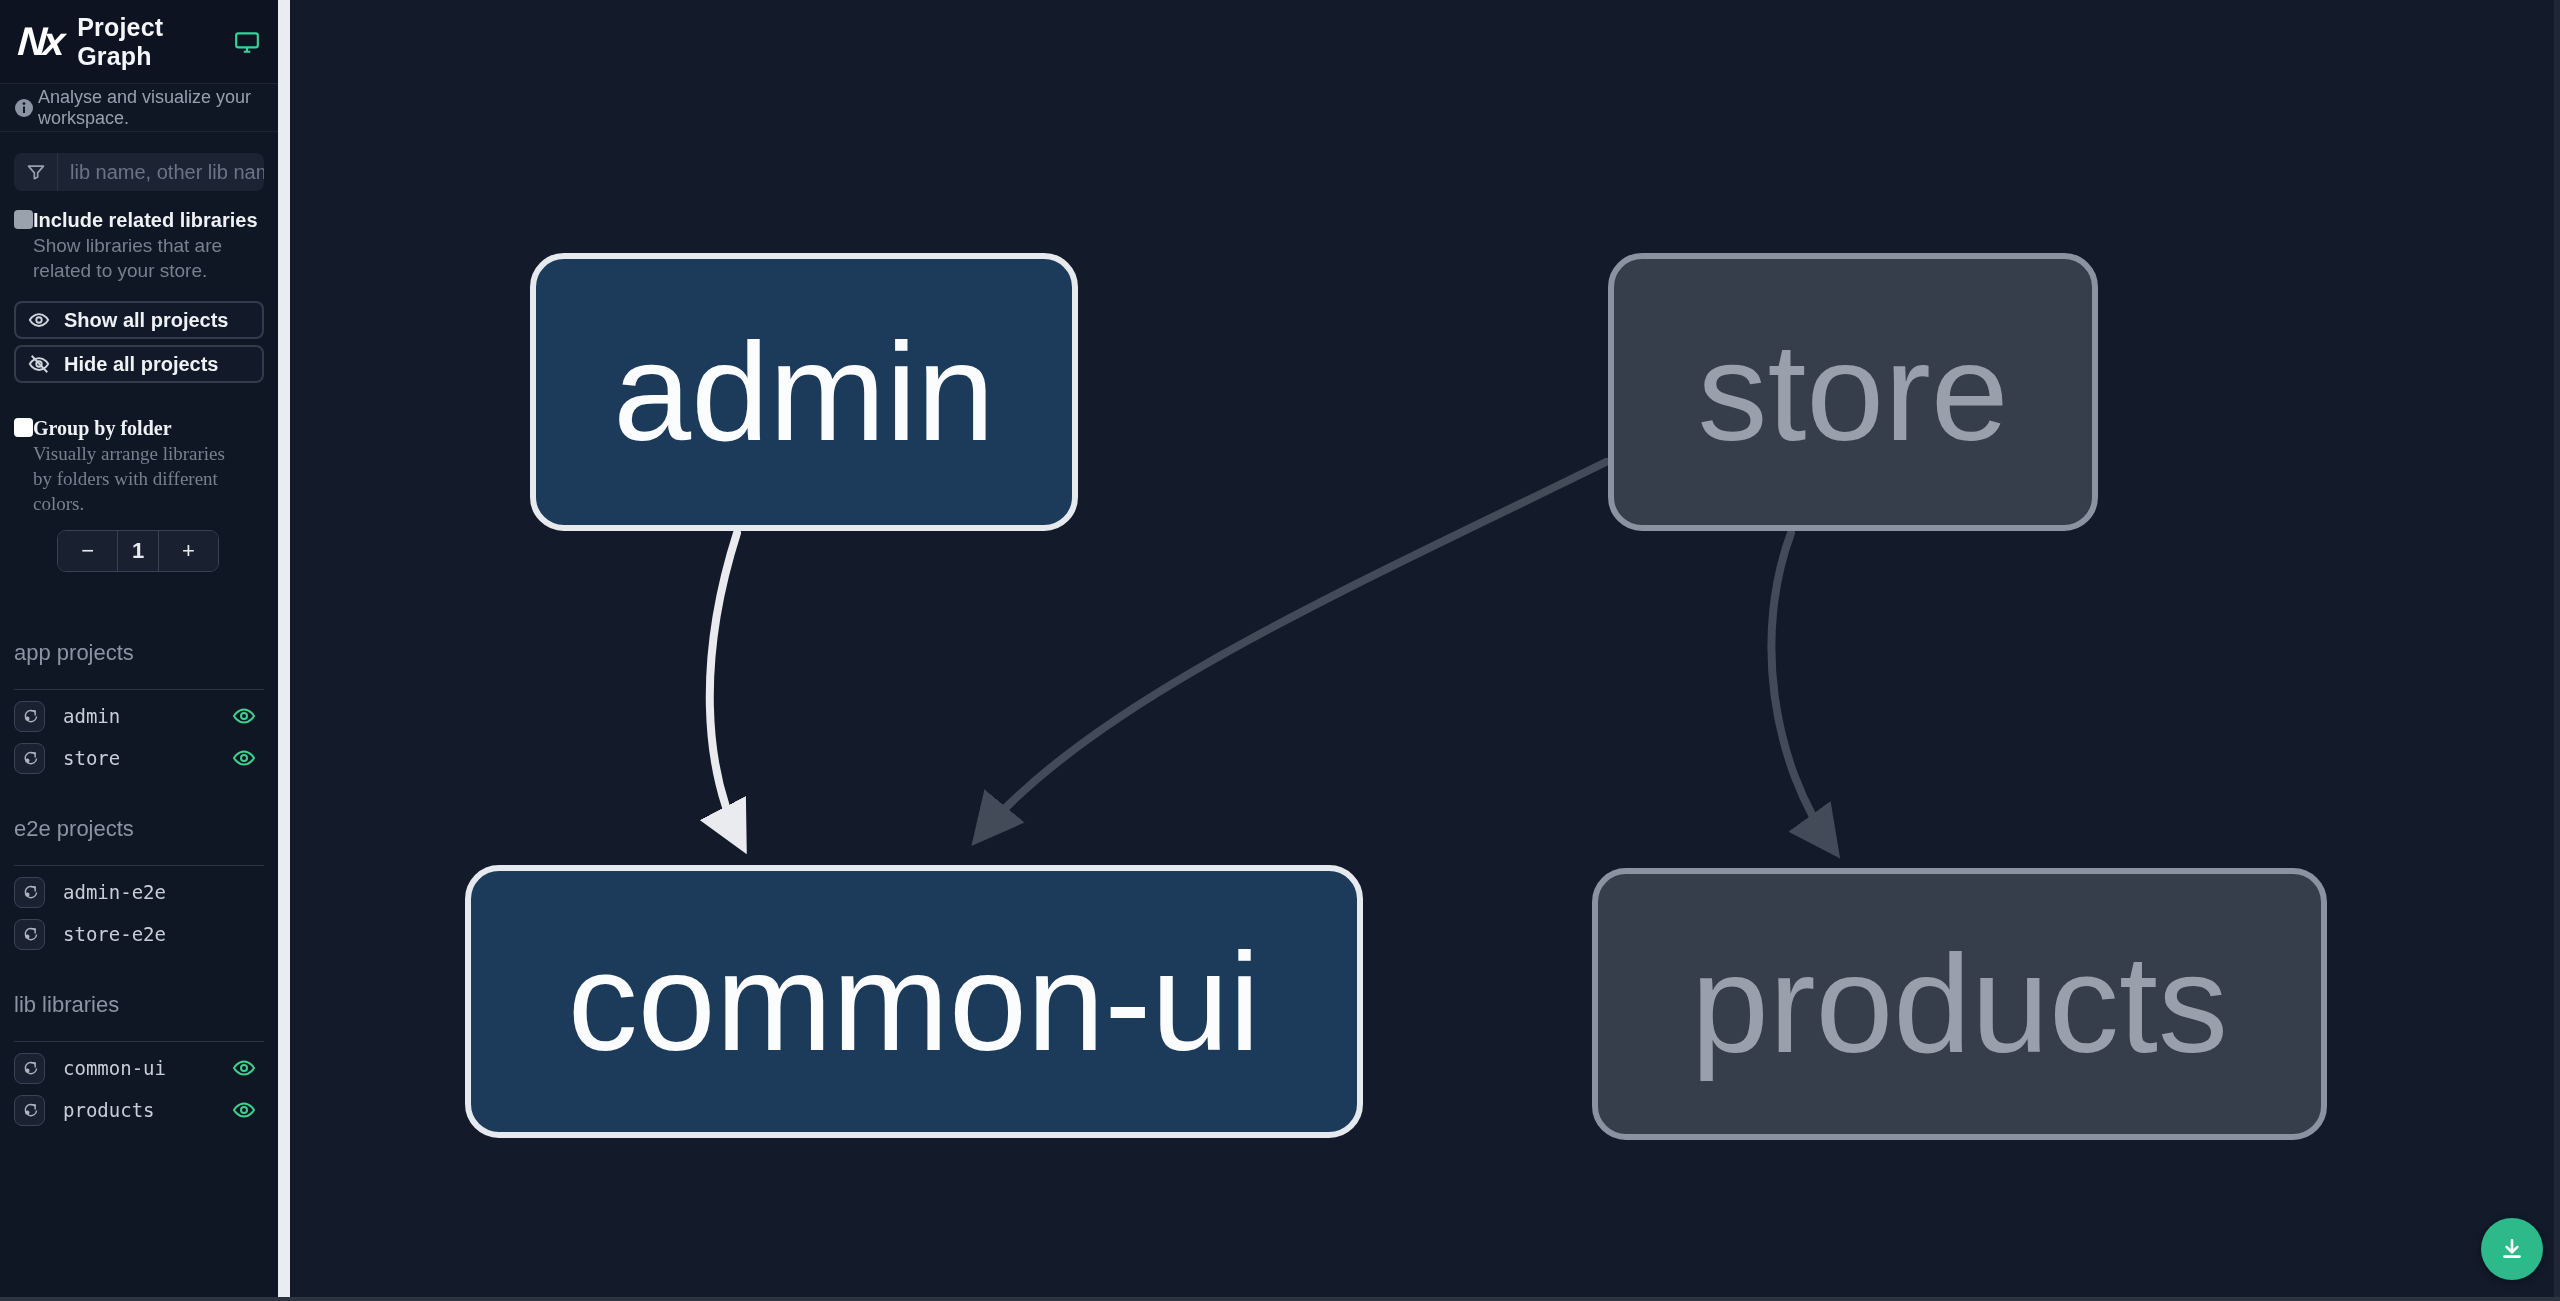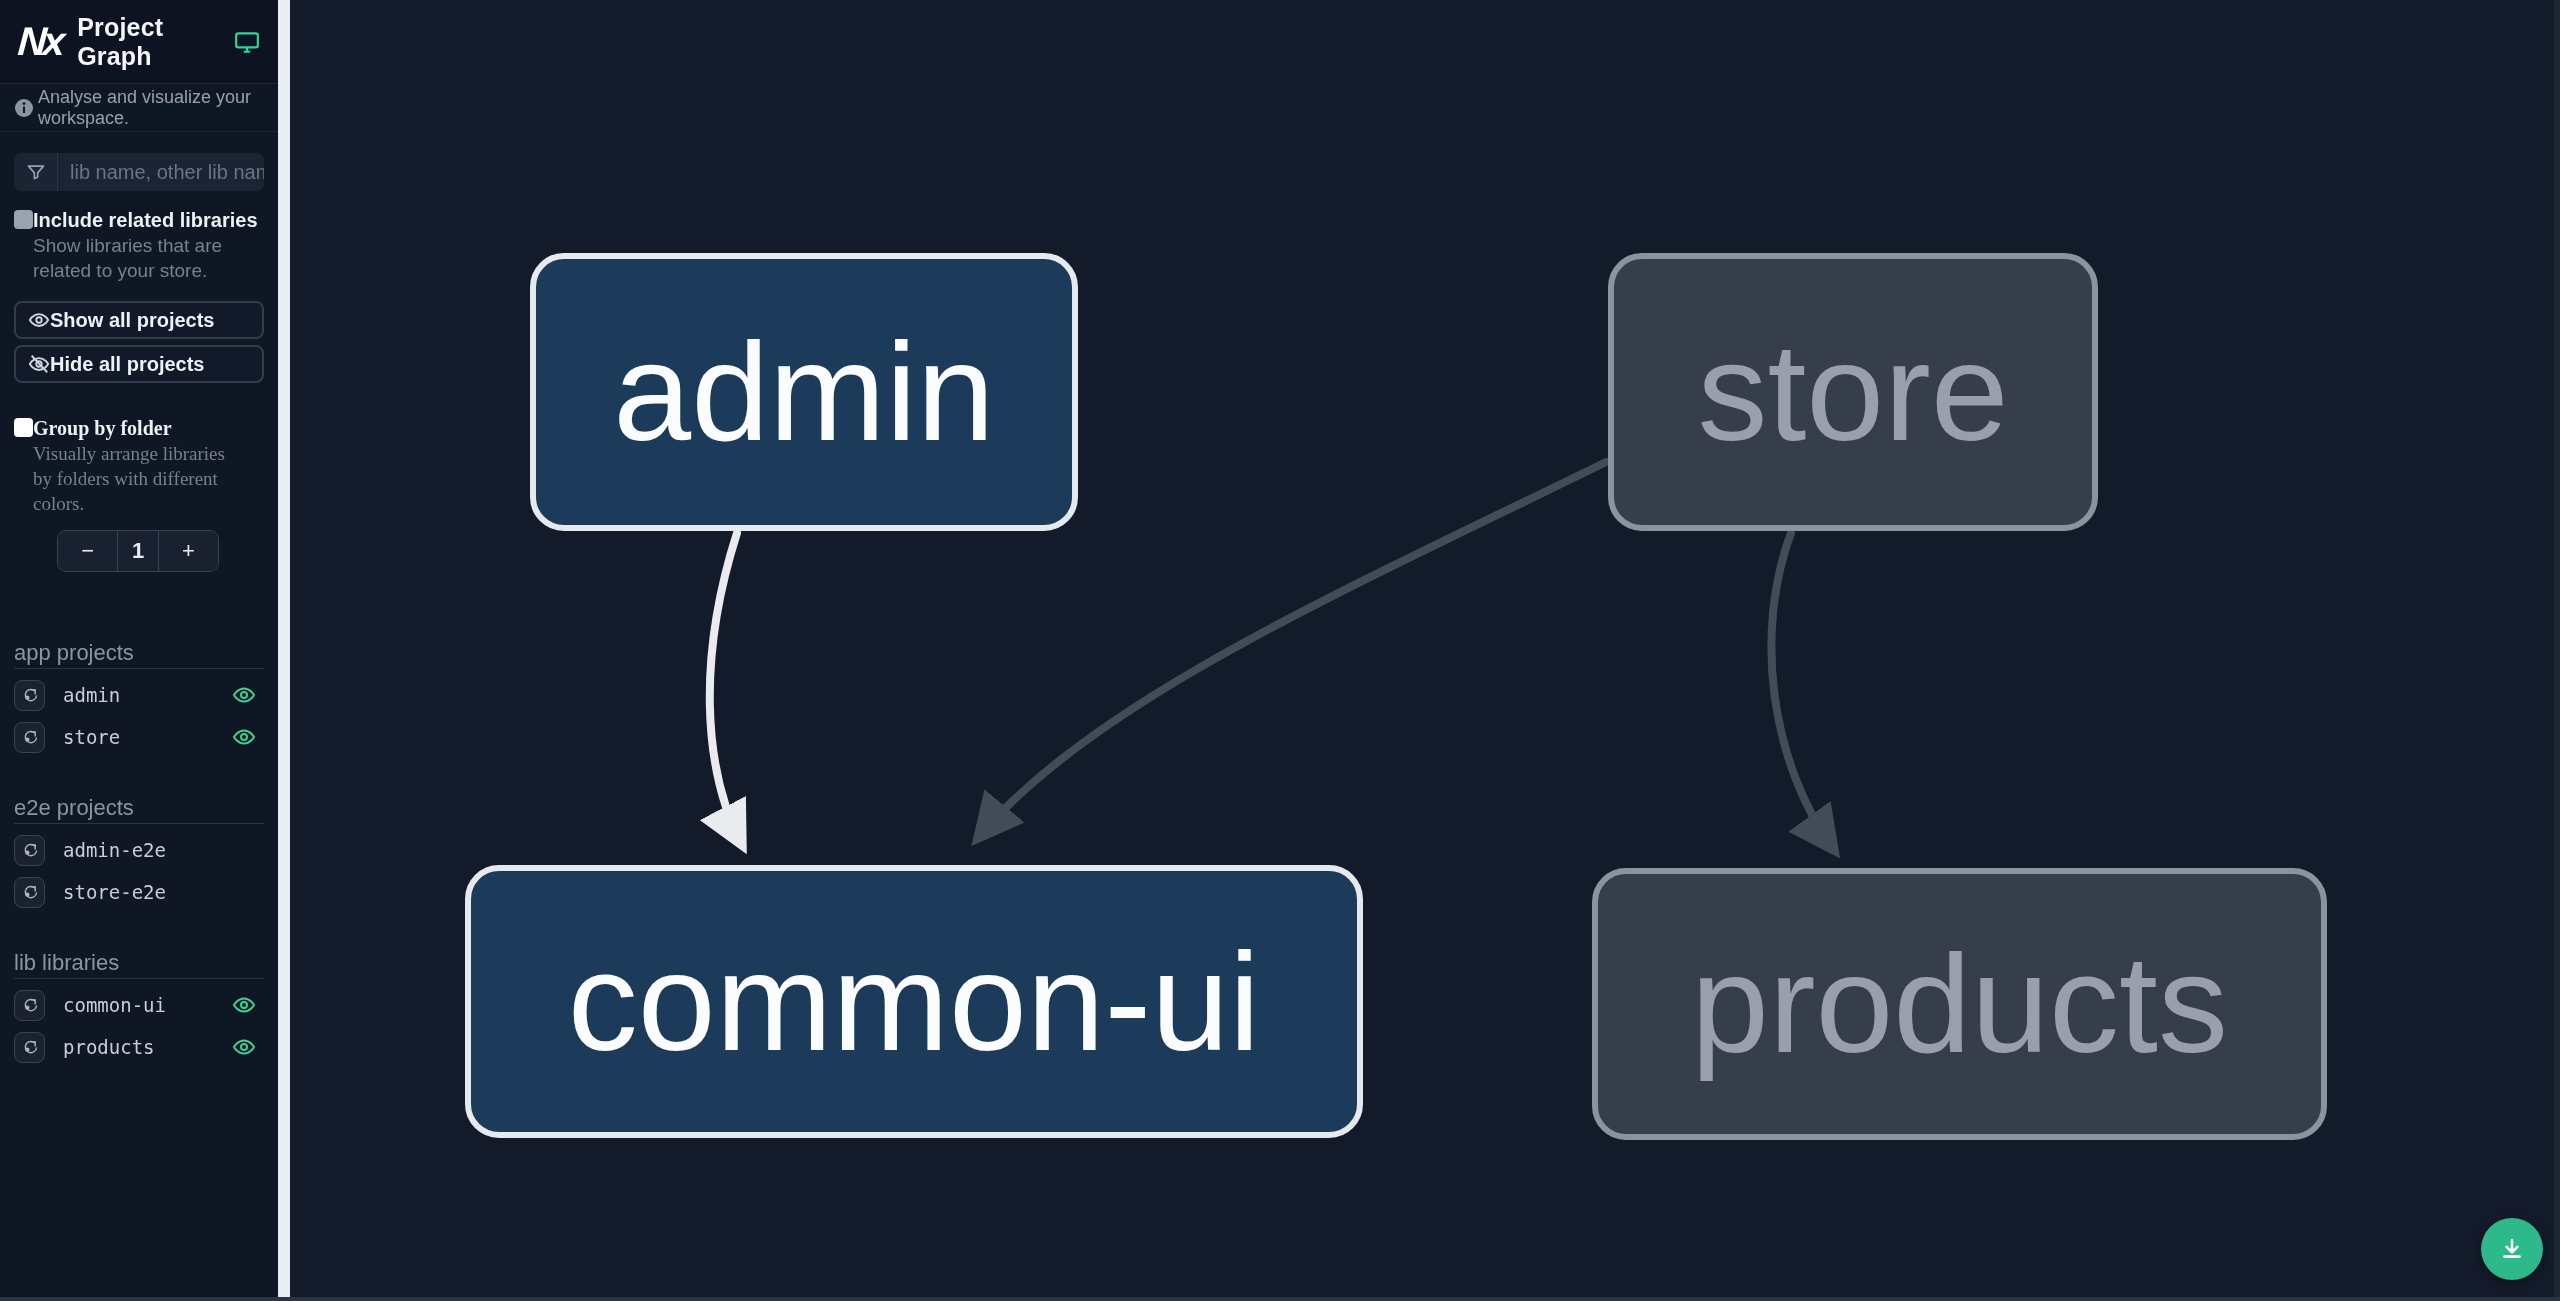--- a/index.html
+++ b/index.html
@@ -35,34 +35,34 @@
   .opt-row { display:flex; margin-top:16px; }
   .checkbox { width:19px; height:19px; border-radius:4px; margin-top:3px; flex:0 0 auto;
               display:flex; align-items:center; justify-content:center; }
   .checkbox.muted { background:#9aa2ae; }
   .checkbox.white { background:#ffffff; }
   .checkbox.green { background:#2fbf8f; }
   .opt-label { font-size:20px; font-weight:700; color:#eef1f5; line-height:26px; }
   .opt-desc  { font-size:19px; color:#76808f; line-height:25px; max-width:215px; }
 
   .sb-btn { margin-top:18px; height:38px; width:250px; border:2px solid #333c4d; border-radius:8px;
-            background:#121a29; display:flex; align-items:center; padding:0 12px;
+            background:#121a29; display:flex; align-items:center; gap:14px; padding:0 12px;
             color:#eef1f5; font-size:20px; font-weight:700; cursor:pointer; }
   .sb-btn + .sb-btn { margin-top:6px; }
 
   .stepper { margin:14px 0 0 43px; width:162px; height:42px; display:flex;
              border:1px solid #3a4354; border-radius:9px; overflow:hidden; }
   .stepper > div { display:flex; align-items:center; justify-content:center; color:#e7ebf0;
              font-size:22px; }
   .step-btn { width:60px; background:#19202f; cursor:pointer; }
   .step-value { width:42px; border-left:1px solid #3a4354; border-right:1px solid #3a4354;
              background:#19202f; font-weight:700; }
 
   .section-title { margin-top:68px; font-size:22px; color:#8b94a3;
-                   border-bottom:1px solid #2a3342; padding-bottom:2px; }
+                   border-bottom:1px solid #2a3342; padding-bottom:23px; }
   .section-title.tight { margin-top:42px; }
   .proj-row { display:flex; align-items:center; margin-top:10px; height:32px; gap:18px; }
   .proj-iconbtn { width:31px; height:31px; border:1px solid #3a4354; border-radius:8px;
                   background:#1a2231; display:flex; align-items:center; justify-content:center;
                   cursor:pointer; }
   .proj-name { font-family:"DejaVu Sans Mono", monospace; font-size:19px; color:#c8ced7; }
   .proj-eye { margin-left:auto; margin-right:8px; cursor:pointer; display:flex; }
 
   
   .canvas { position:absolute; left:290px; top:0; right:0; bottom:0; background:#131a2a; }

